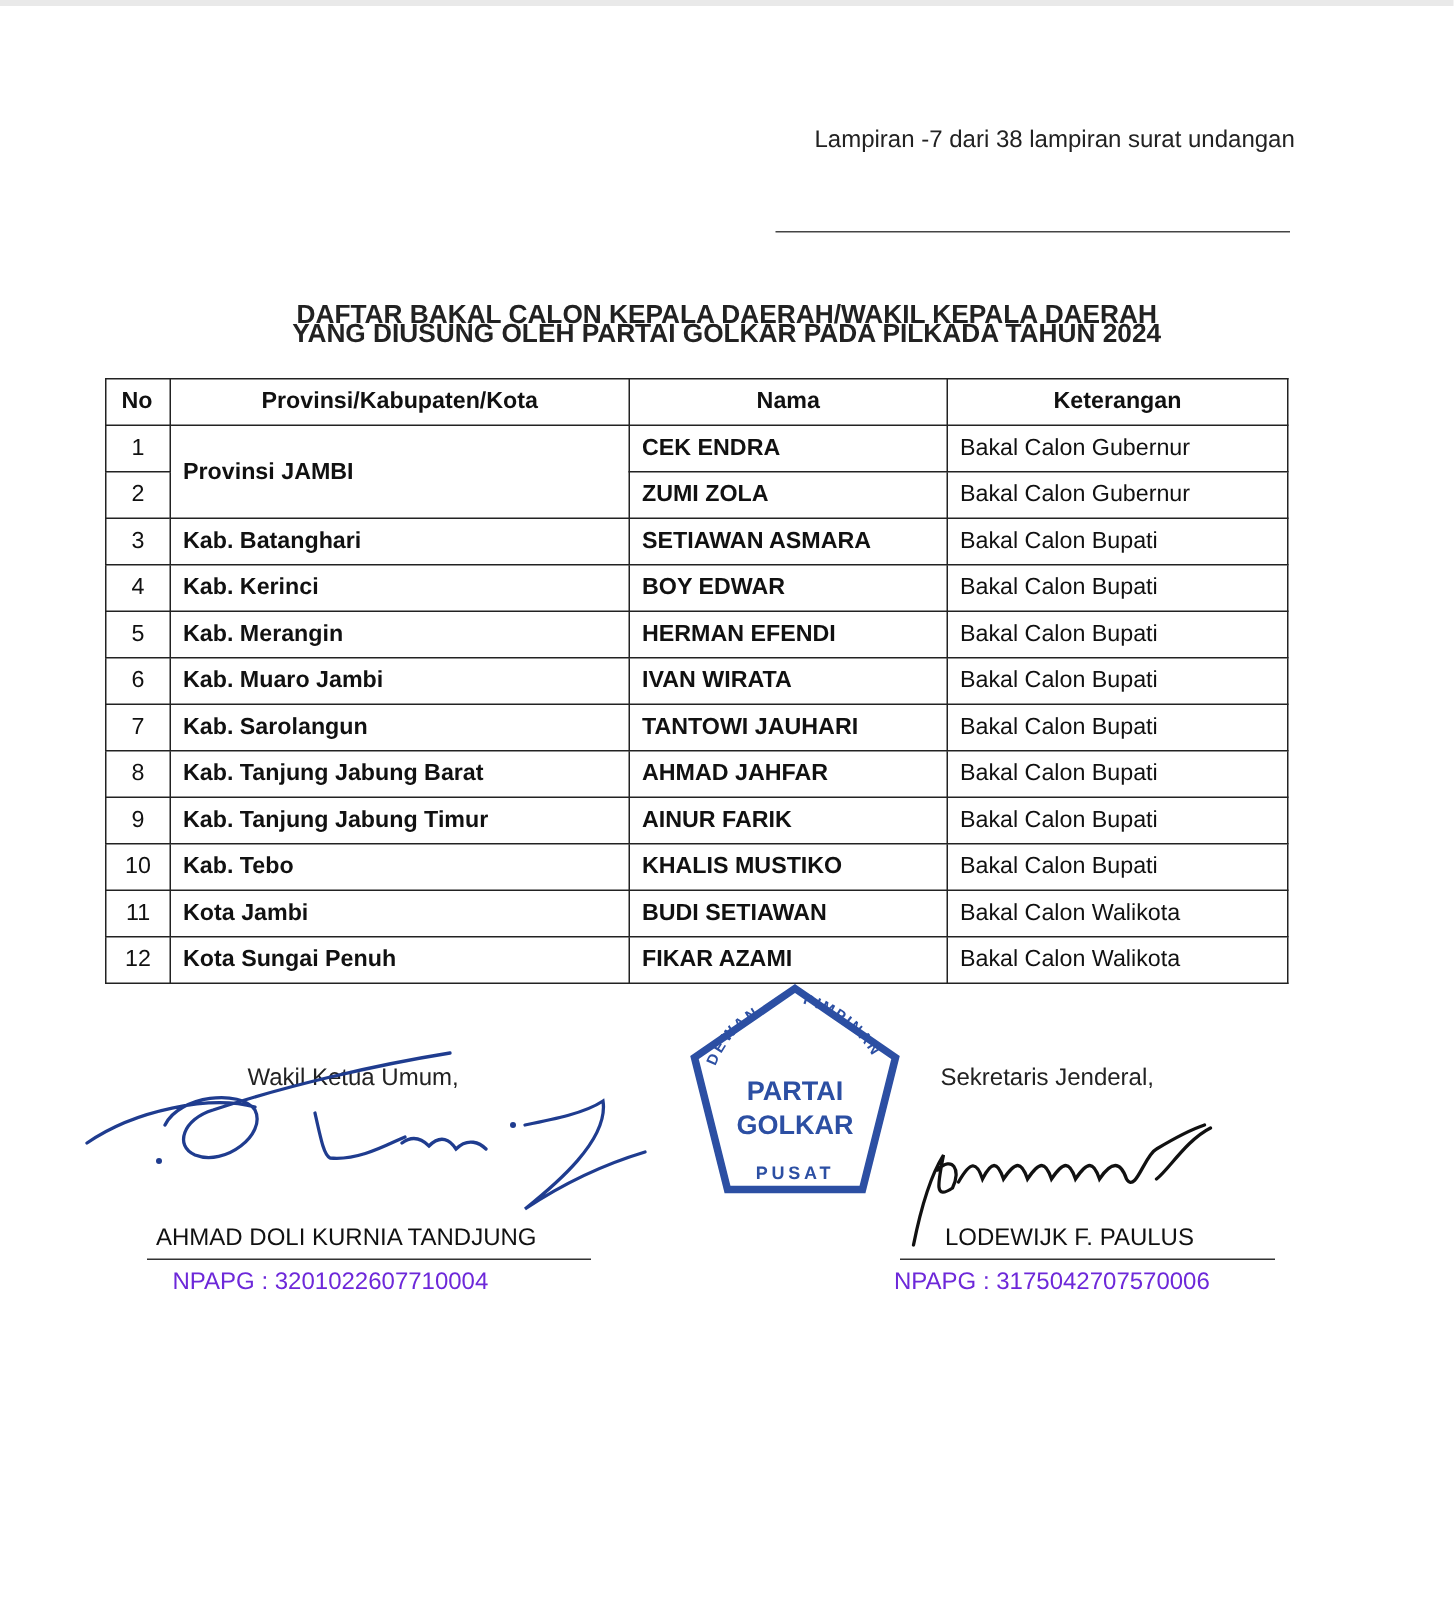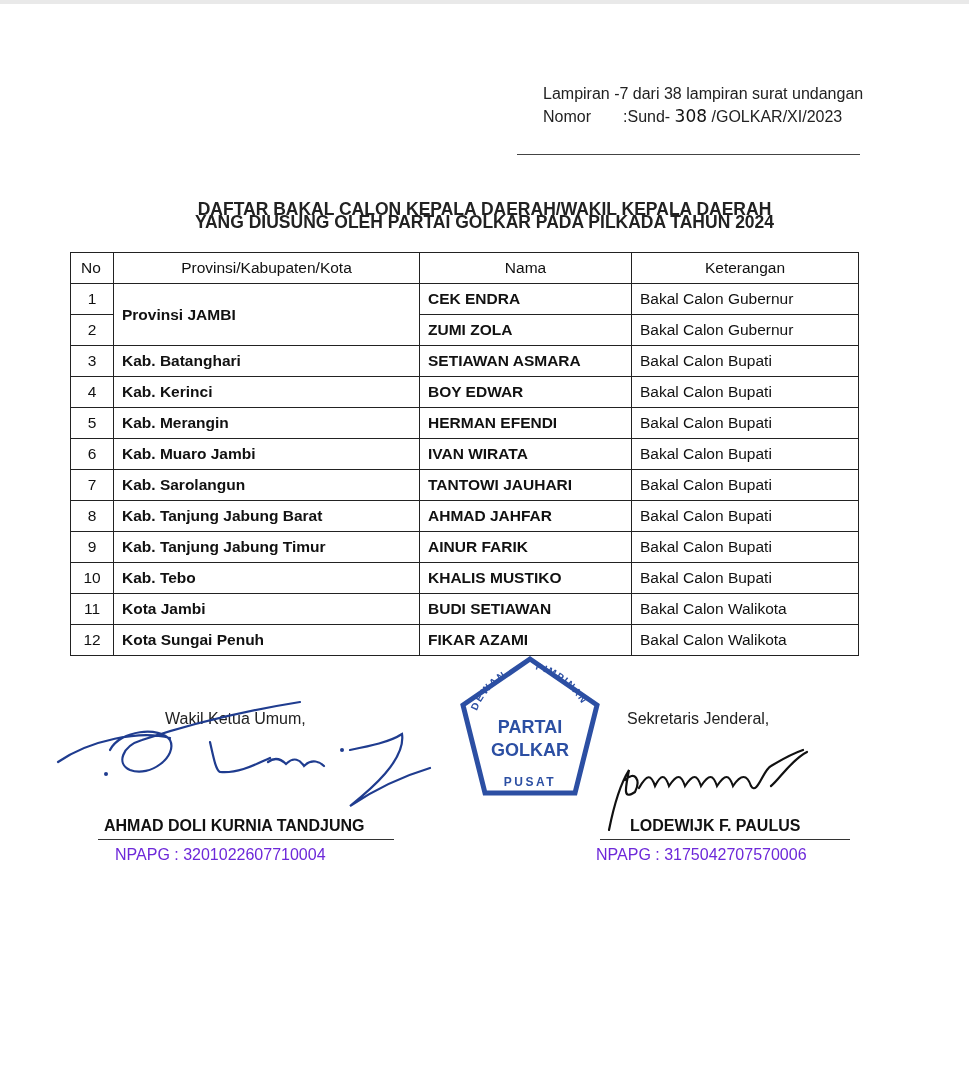--- a/index.html
+++ b/index.html
@@ -10,41 +10,38 @@
   .topbar { position:absolute; left:0; top:0; width:969px; height:4px; background:#e9e9e9; }
   .meta { position:absolute; left:519px; top:82px; font-size:16px; line-height:23px; color:#222;margin-left:24px; }
   .meta .row { white-space:nowrap; }
   .meta .lbl { display:inline-block; }
   .meta .hand { font-family:"DejaVu Sans", sans-serif; font-size:17px; color:#111; }
   .meta-rule { position:absolute; left:517px; top:154px; width:343px; height:1px; background:#444; }
   .title { position:absolute; left:0; width:969px; text-align:center; font-weight:bold; font-size:17.5px; color:#222; }
   .title.l1 { top:199px; } .title.l2 { top:212px; }
   table.list { position:absolute; left:70px; top:252px; border-collapse:collapse; font-size:15.5px; color:#111; }
   table.list td, table.list th { border:1.5px solid #222; height:30px; padding:0 8px; white-space:nowrap; }
-  table.list th { font-weight:normal; text-align:center; }
+  table.list th { font-weight:bold; text-align:center; }
   col.c1 { width:43px; } col.c2 { width:306px; } col.c3 { width:212px; } col.c4 { width:227px; }
   td.no { text-align:center; padding:0 4px; }
   td.region, td.name { font-weight:bold; }
   .sig-role { position:absolute; font-size:16px; color:#222; }
-  .sig-name { position:absolute; font-weight:bold; font-size:16px; color:#111; }
+  .sig-name { position:absolute; font-weight:normal; font-size:16px; color:#111; }
   .sig-rule { position:absolute; height:1px; background:#333; }
   .sig-id { position:absolute; font-size:16px; color:#6d28d9; }
   svg.scribble { position:absolute; overflow:visible; }
   .stamp { position:absolute; left:455px; top:653px; width:150px; height:150px; }
 </style>
 </head>
 <body>
 
 <div class="topbar"></div>
 
 <div class="meta">
   <div class="row">Lampiran -7 dari 38 lampiran  surat undangan</div>
-  <div class="row">
-    <span class="lbl" style="width:80px">Nomor</span><span>:</span><span>Sund- </span><span class="hand">308</span><span> /GOLKAR/XI/2023</span>
-  </div>
 </div>
 <div class="meta-rule"></div>
 
 <div class="title l1">DAFTAR BAKAL CALON KEPALA DAERAH/WAKIL KEPALA DAERAH</div>
 <div class="title l2">YANG DIUSUNG OLEH PARTAI GOLKAR PADA PILKADA TAHUN 2024</div>
 
 <table class="list">
   <colgroup>
       <col class="c1">
       <col class="c2">

